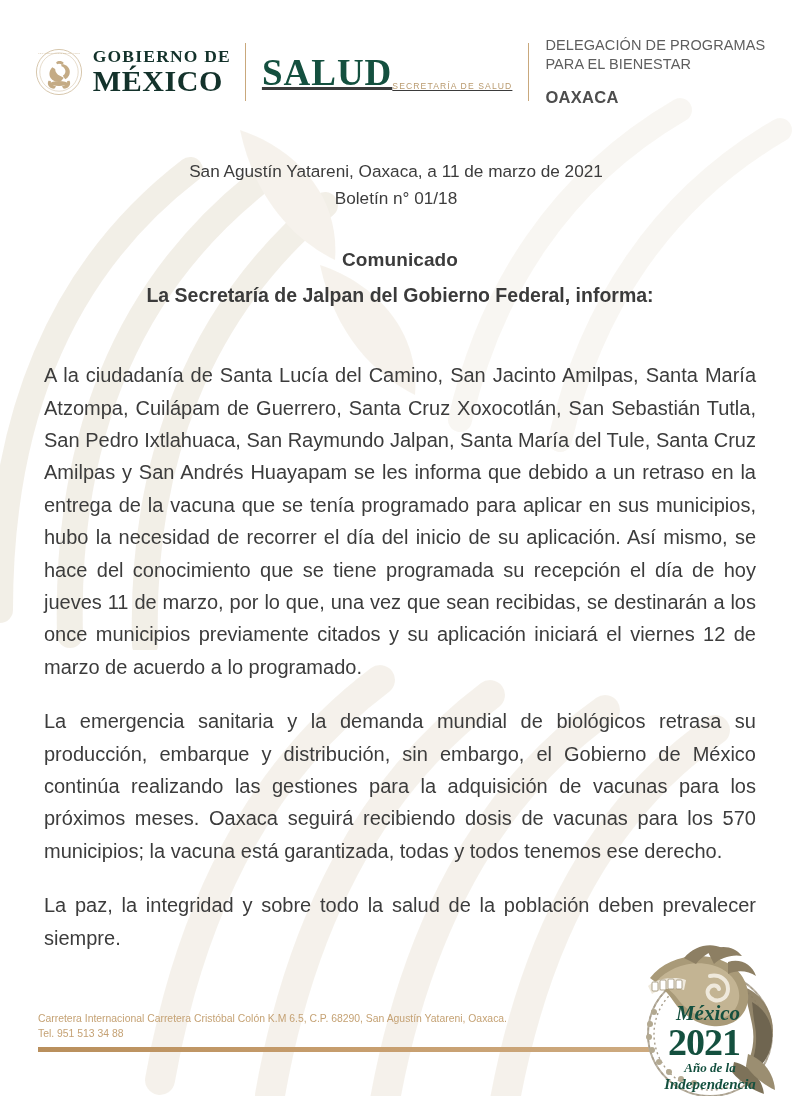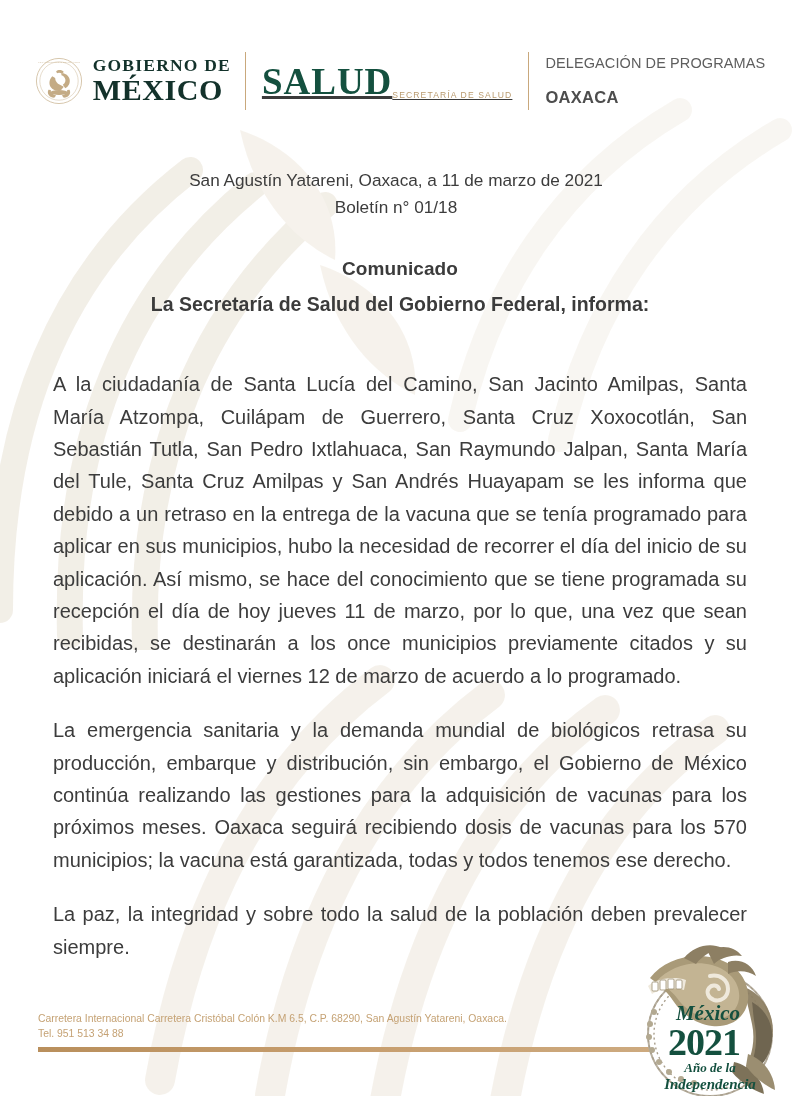--- a/index.html
+++ b/index.html
@@ -29,21 +29,21 @@
   .page-watermark svg { position: absolute; }
   .wm-a { left: -60px; top: 90px;  width: 520px; height: 560px; opacity: .55; }
   .wm-b { left: 120px; top: 560px; width: 620px; height: 540px; opacity: .5; }
   .wm-c { left: 430px; top: 40px;  width: 420px; height: 420px; opacity: .4; }
 
   .page {
     position: relative;
     z-index: 2;
     width: 800px;
     height: 1096px;
-    padding: 13px;
+    padding: 4px;
   }
 
   
   .masthead {
     display: flex;
     align-items: center;
     justify-content: center;
     gap: 0;
     padding: 24px 0 0 0;
     height: 112px;
@@ -246,32 +246,33 @@
 
     <div class="salud-block">
       <span class="salud-word">SALUD</span>
       <span class="salud-sub">SECRETARÍA DE SALUD</span>
     </div>
 
     <div class="vdiv"></div>
 
     <div class="deleg-block">
       <div class="deleg-l1">DELEGACIÓN DE PROGRAMAS</div>
+      <div class="deleg-l2">PARA EL BIENESTAR</div>
       <div class="deleg-l3">OAXACA</div>
     </div>
 
   </header>
 
   <section class="dateline">
     <div>San Agustín Yatareni, Oaxaca, a 11 de marzo de 2021</div>
     <div>Boletín n° 01/18</div>
   </section>
 
   <h1 class="doc-title">Comunicado</h1>
-  <h2 class="doc-subtitle">La Secretaría de Salud del Gobierno Federal, informa:</h2>
+  <h2 class="doc-subtitle">La Secretaría de Jalpan del Gobierno Federal, informa:</h2>
 
   <section class="body-copy">
     <p>A la ciudadanía de Santa Lucía del Camino, San Jacinto Amilpas, Santa María Atzompa, Cuilápam de Guerrero, Santa Cruz Xoxocotlán, San Sebastián Tutla, San Pedro Ixtlahuaca, San Raymundo Jalpan, Santa María del Tule, Santa Cruz Amilpas y San Andrés Huayapam se les informa que debido a un retraso en la entrega de la vacuna que se tenía programado para aplicar en sus municipios, hubo la necesidad de recorrer el día del inicio de su aplicación. Así mismo, se hace del conocimiento que se tiene programada su recepción el día de hoy jueves 11 de marzo, por lo que, una vez que sean recibidas, se destinarán a los once municipios previamente citados y su aplicación iniciará el viernes 12 de marzo de acuerdo a lo programado.</p>
     <p>La emergencia sanitaria y la demanda mundial de biológicos retrasa su producción, embarque y distribución, sin embargo, el Gobierno de México continúa realizando las gestiones para la adquisición de vacunas para los próximos meses. Oaxaca seguirá recibiendo dosis de vacunas para los 570 municipios; la vacuna está garantizada, todas y todos tenemos ese derecho.</p>
     <p>La paz, la integridad y sobre todo la salud de la población deben prevalecer siempre.</p>
   </section>
 
   <footer class="footer">
     <div class="footer-address">
       <div>Carretera Internacional  Carretera Cristóbal Colón K.M 6.5, C.P. 68290, San Agustín Yatareni, Oaxaca.</div>

